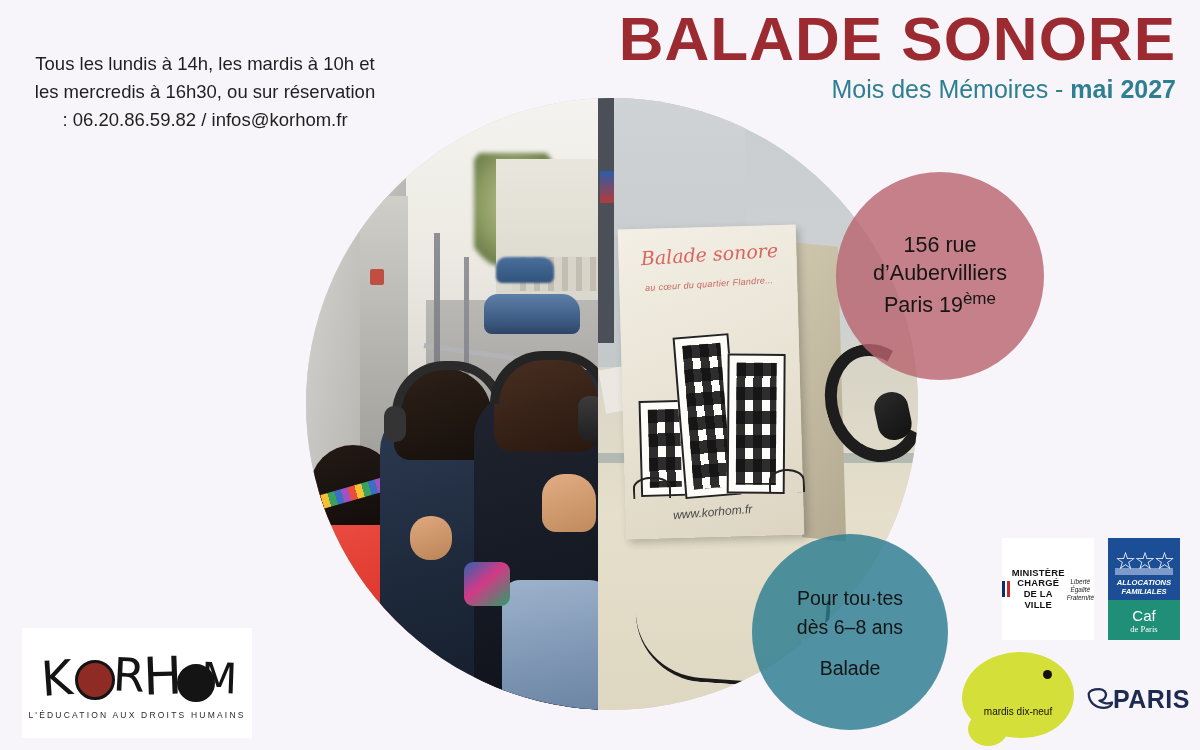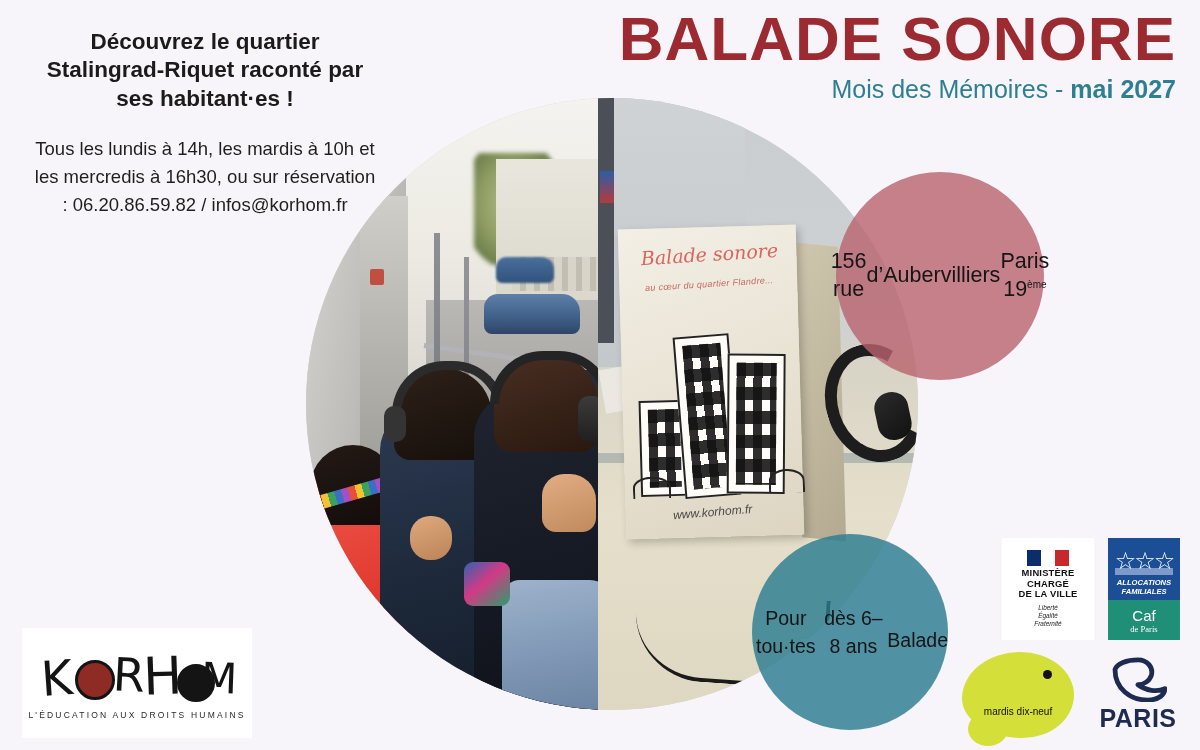--- a/index.html
+++ b/index.html
@@ -319,31 +319,32 @@
   .paper-left {
     position: absolute; left: 4px; top: 44%; width: 36px; height: 44px;
     background: #eceae4; transform: rotate(-10deg); opacity: .9;
   }
 
   
   .info-circle {
     position: absolute;
     border-radius: 50%;
     display: flex;
+    flex-direction: column;
     align-items: center;
     justify-content: center;
     text-align: center;
     color: #151515;
   }
   .circle-address {
     left: 836px; top: 172px; width: 208px; height: 208px;
     background: rgba(185, 99, 110, 0.80);
   }
   .circle-address .line { font-size: 21.5px; line-height: 1.3; font-weight: 400; }
-  .sup { font-size: 10px; vertical-align: super; }
+  .sup { font-size: 17px; vertical-align: super; }
   .circle-audience {
     left: 752px; top: 534px; width: 196px; height: 196px;
     background: rgba(43, 124, 144, 0.82);
   }
   .circle-audience .line { font-size: 19.5px; line-height: 1.45; font-weight: 400; }
   .circle-audience .gratuit { margin-top: 16px; font-size: 19.5px; }
 
   
   .korhom {
     position: absolute; left: 22px; top: 628px; width: 230px; height: 110px;
@@ -367,21 +368,21 @@
            border-radius: 50%; background: #141414; }
   .kl-m  { left: 162px; top: 8px;  font-size: 42px; transform: rotate(2deg); }
   .korhom-tag {
     margin-top: 2px; font-size: 8.5px; letter-spacing: 2.2px;
     color: #2a2a2a; font-weight: 400;
   }
 
   
   .logo-ministere {
     position: absolute; left: 1002px; top: 538px; width: 92px; height: 102px;
-    background: #fff; display: flex; flex-direction: column;
+    background: #fff; display: flex; 
     align-items: center; justify-content: center; gap: 2px;
   }
   .fr-flag { display: flex; width: 42px; height: 16px; }
   .fr-flag i { flex: 1; display: block; }
   .fr-b { background: #0b2d6b; }
   .fr-w { background: #ffffff; }
   .fr-r { background: #c9282b; }
   .min-name {
     font-size: 9.4px; font-weight: 700; line-height: 1.12;
     color: #111; text-align: center; letter-spacing: .2px;
@@ -434,35 +435,34 @@
   .m19-dot {
     position: absolute; right: 22px; top: 18px; width: 9px; height: 9px;
     border-radius: 50%; background: #14110c;
   }
   .m19-sub {
     position: absolute; left: 0; top: 54px; width: 100%;
     text-align: center; font-size: 10px; color: #14110c;
   }
   .logo-paris {
     position: absolute; left: 1086px; top: 656px; width: 104px; height: 84px;
-    display: flex; flex-direction: column; align-items: center; justify-content: flex-start;
+    display: flex; flex-direction: row; align-items: center; justify-content: flex-start;
   }
   .paris-mark { width: 58px; height: 46px; }
   .paris-word {
     margin-top: 2px; font-size: 25px; font-weight: 700;
     color: #1d2a52; letter-spacing: .5px;
   }
 </style>
 </head>
 <body>
 
 <div id="poster">
 
   <div class="left-block">
-    <p class="headline">Découvrez le quartier Stalingrad-Riquet raconté par ses habitant·es !</p>
     <p class="schedule">Tous les lundis à 14h, les mardis à 10h et les mercredis à 16h30, ou sur réservation : 06.20.86.59.82 / infos@korhom.fr</p>
   </div>
 
   <div class="title-block">
     <div class="main-title">BALADE SONORE</div>
     <div class="sub-title"><span>Mois des Mémoires - </span><span class="strong">mai 2027</span></div>
   </div>
 
   <div class="photo-circle">
 

